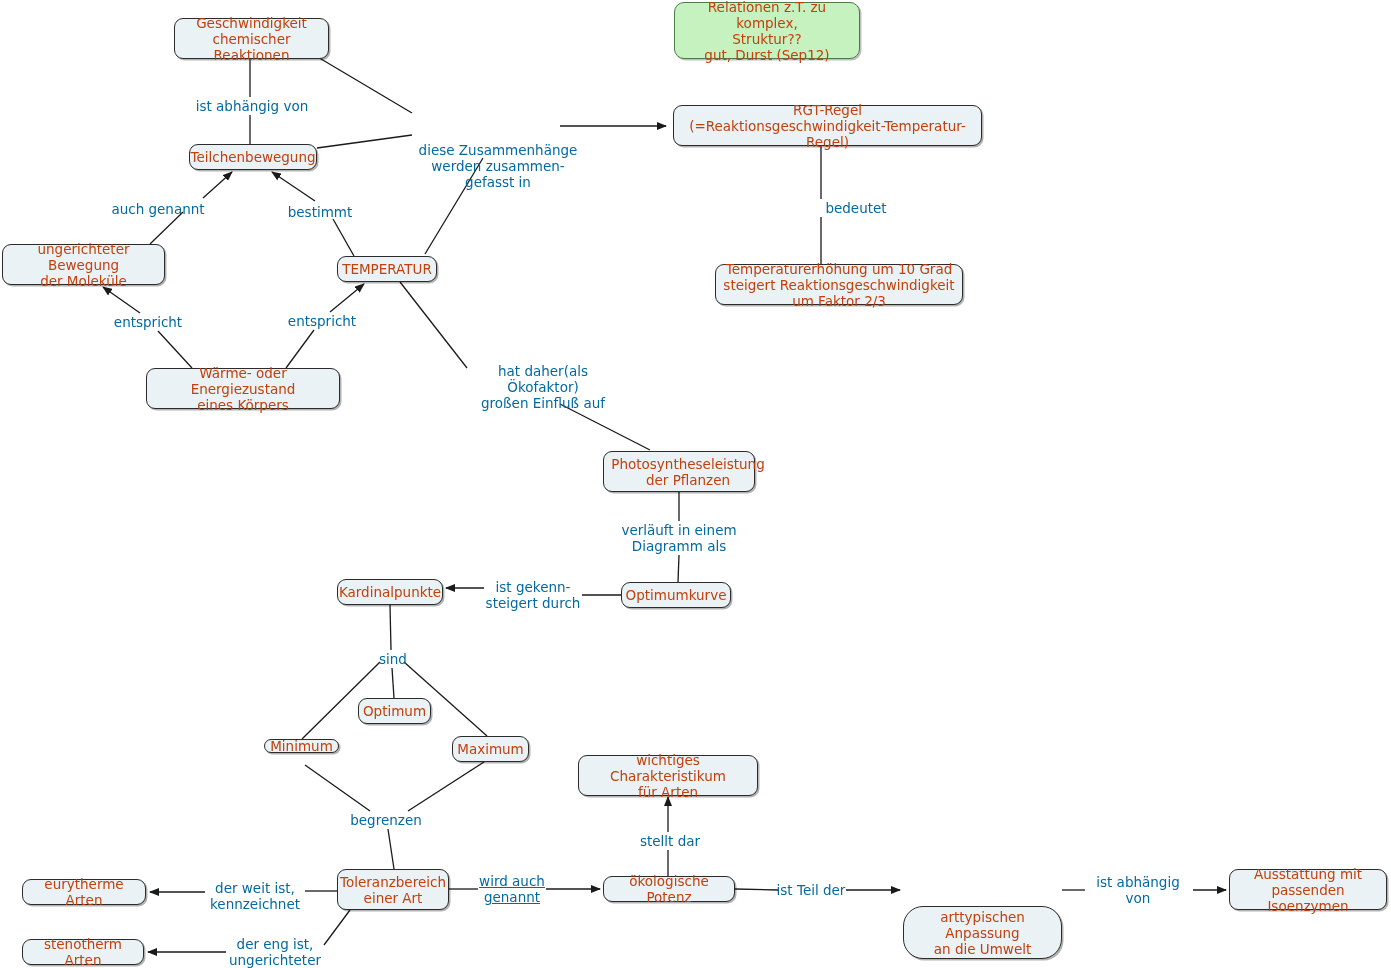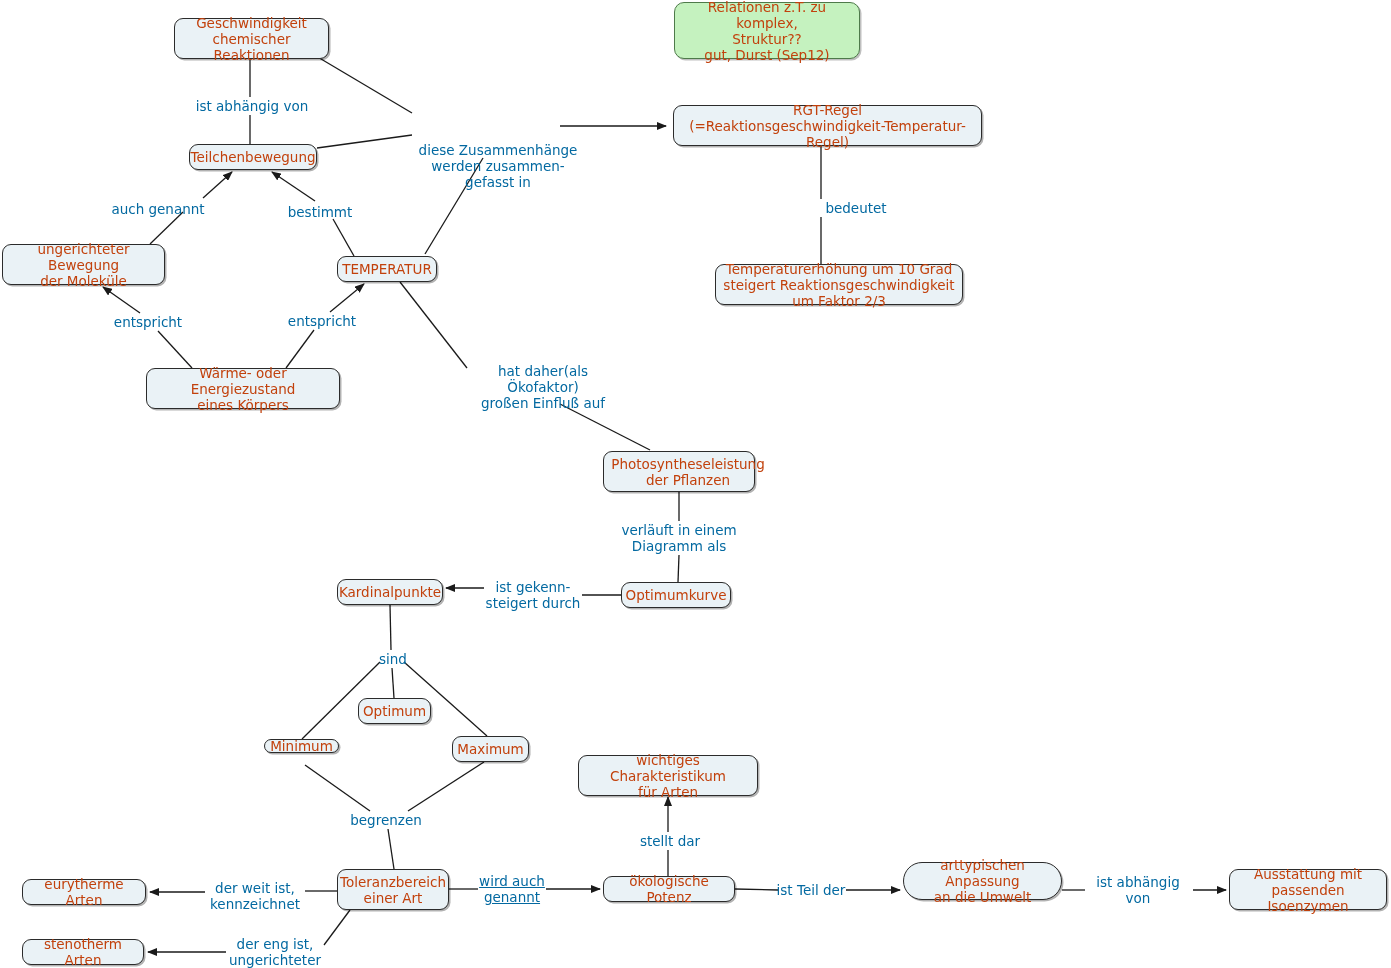--- a/index.html
+++ b/index.html
@@ -139,21 +139,21 @@
       <div class="node" style="left: 621px; top: 582px; width: 110px; height: 26px;">Optimumkurve</div>
       <div class="node" style="left: 337px; top: 579px; width: 106px; height: 26px;">Kardinalpunkte</div>
       <div class="node" style="left: 358px; top: 698px; width: 73px; height: 26px;">Optimum</div>
       <div class="node" style="left: 264px; top: 739px; width: 75px; height: 14px;">Minimum</div>
       <div class="node" style="left: 452px; top: 736px; width: 77px; height: 26px;">Maximum</div>
       <div class="node" style="left: 578px; top: 755px; width: 180px; height: 41px;">wichtiges Charakteristikum
 für Arten</div>
       <div class="node" style="left: 337px; top: 869px; width: 112px; height: 41px;">Toleranzbereich
 einer Art</div>
       <div class="node" style="left: 603px; top: 876px; width: 132px; height: 26px;">ökologische Potenz</div>
-      <div class="node" style="left: 903px; top: 862px; width: 159px; height: 38px; border-radius: 20px;">arttypischen Anpassung
+      <div class="node" style="left: 903px; top: 906px; width: 159px; height: 53px; border-radius: 20px;">arttypischen Anpassung
 an die Umwelt</div>
       <div class="node" style="left: 1229px; top: 869px; width: 158px; height: 41px;">Ausstattung mit
 passenden Isoenzymen</div>
       <div class="node" style="left: 22px; top: 879px; width: 124px; height: 26px;">eurytherme Arten</div>
       <div class="node" style="left: 22px; top: 939px; width: 122px; height: 26px;">stenotherm Arten</div>
     </div>
   <div id="labels-layer">
       <div class="linklabel" style="left: 189px; top: 97px; width: 126px; height: 18px;">ist abhängig von</div>
       <div class="linklabel" style="left: 410px; top: 105px; width: 176px; height: 50px; margin-top: 36px;">diese Zusammenhänge
 werden zusammen-

